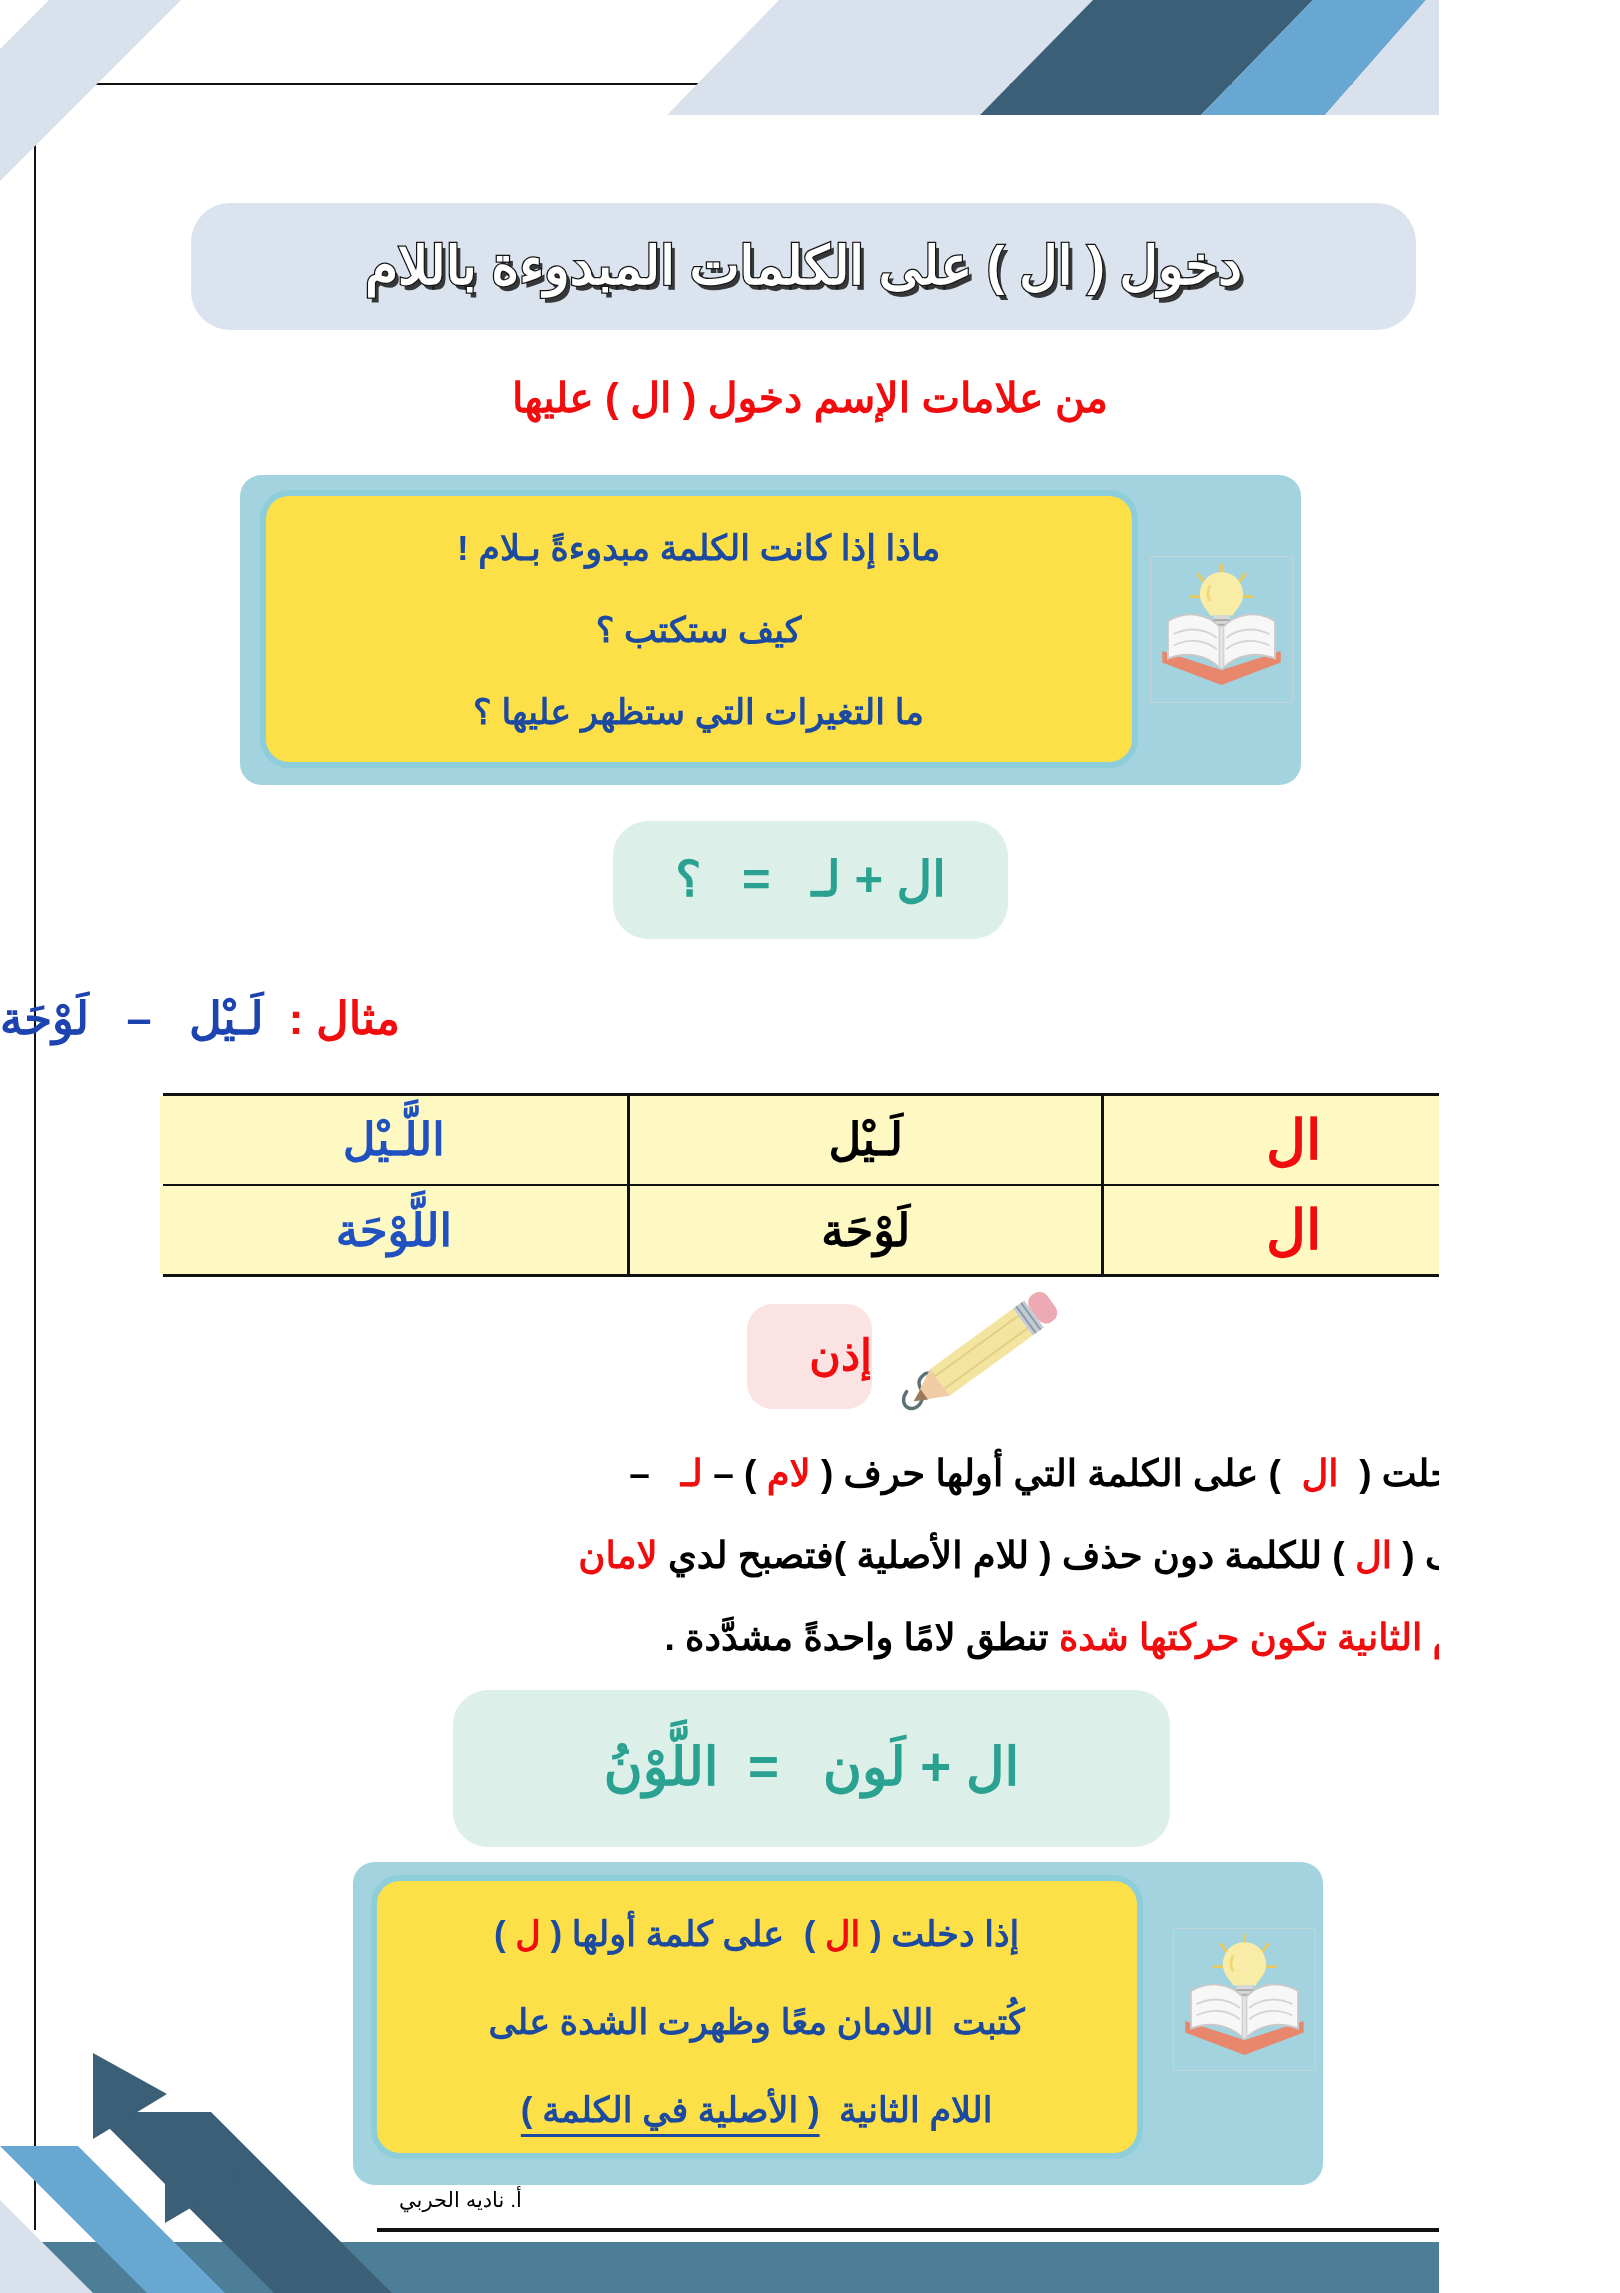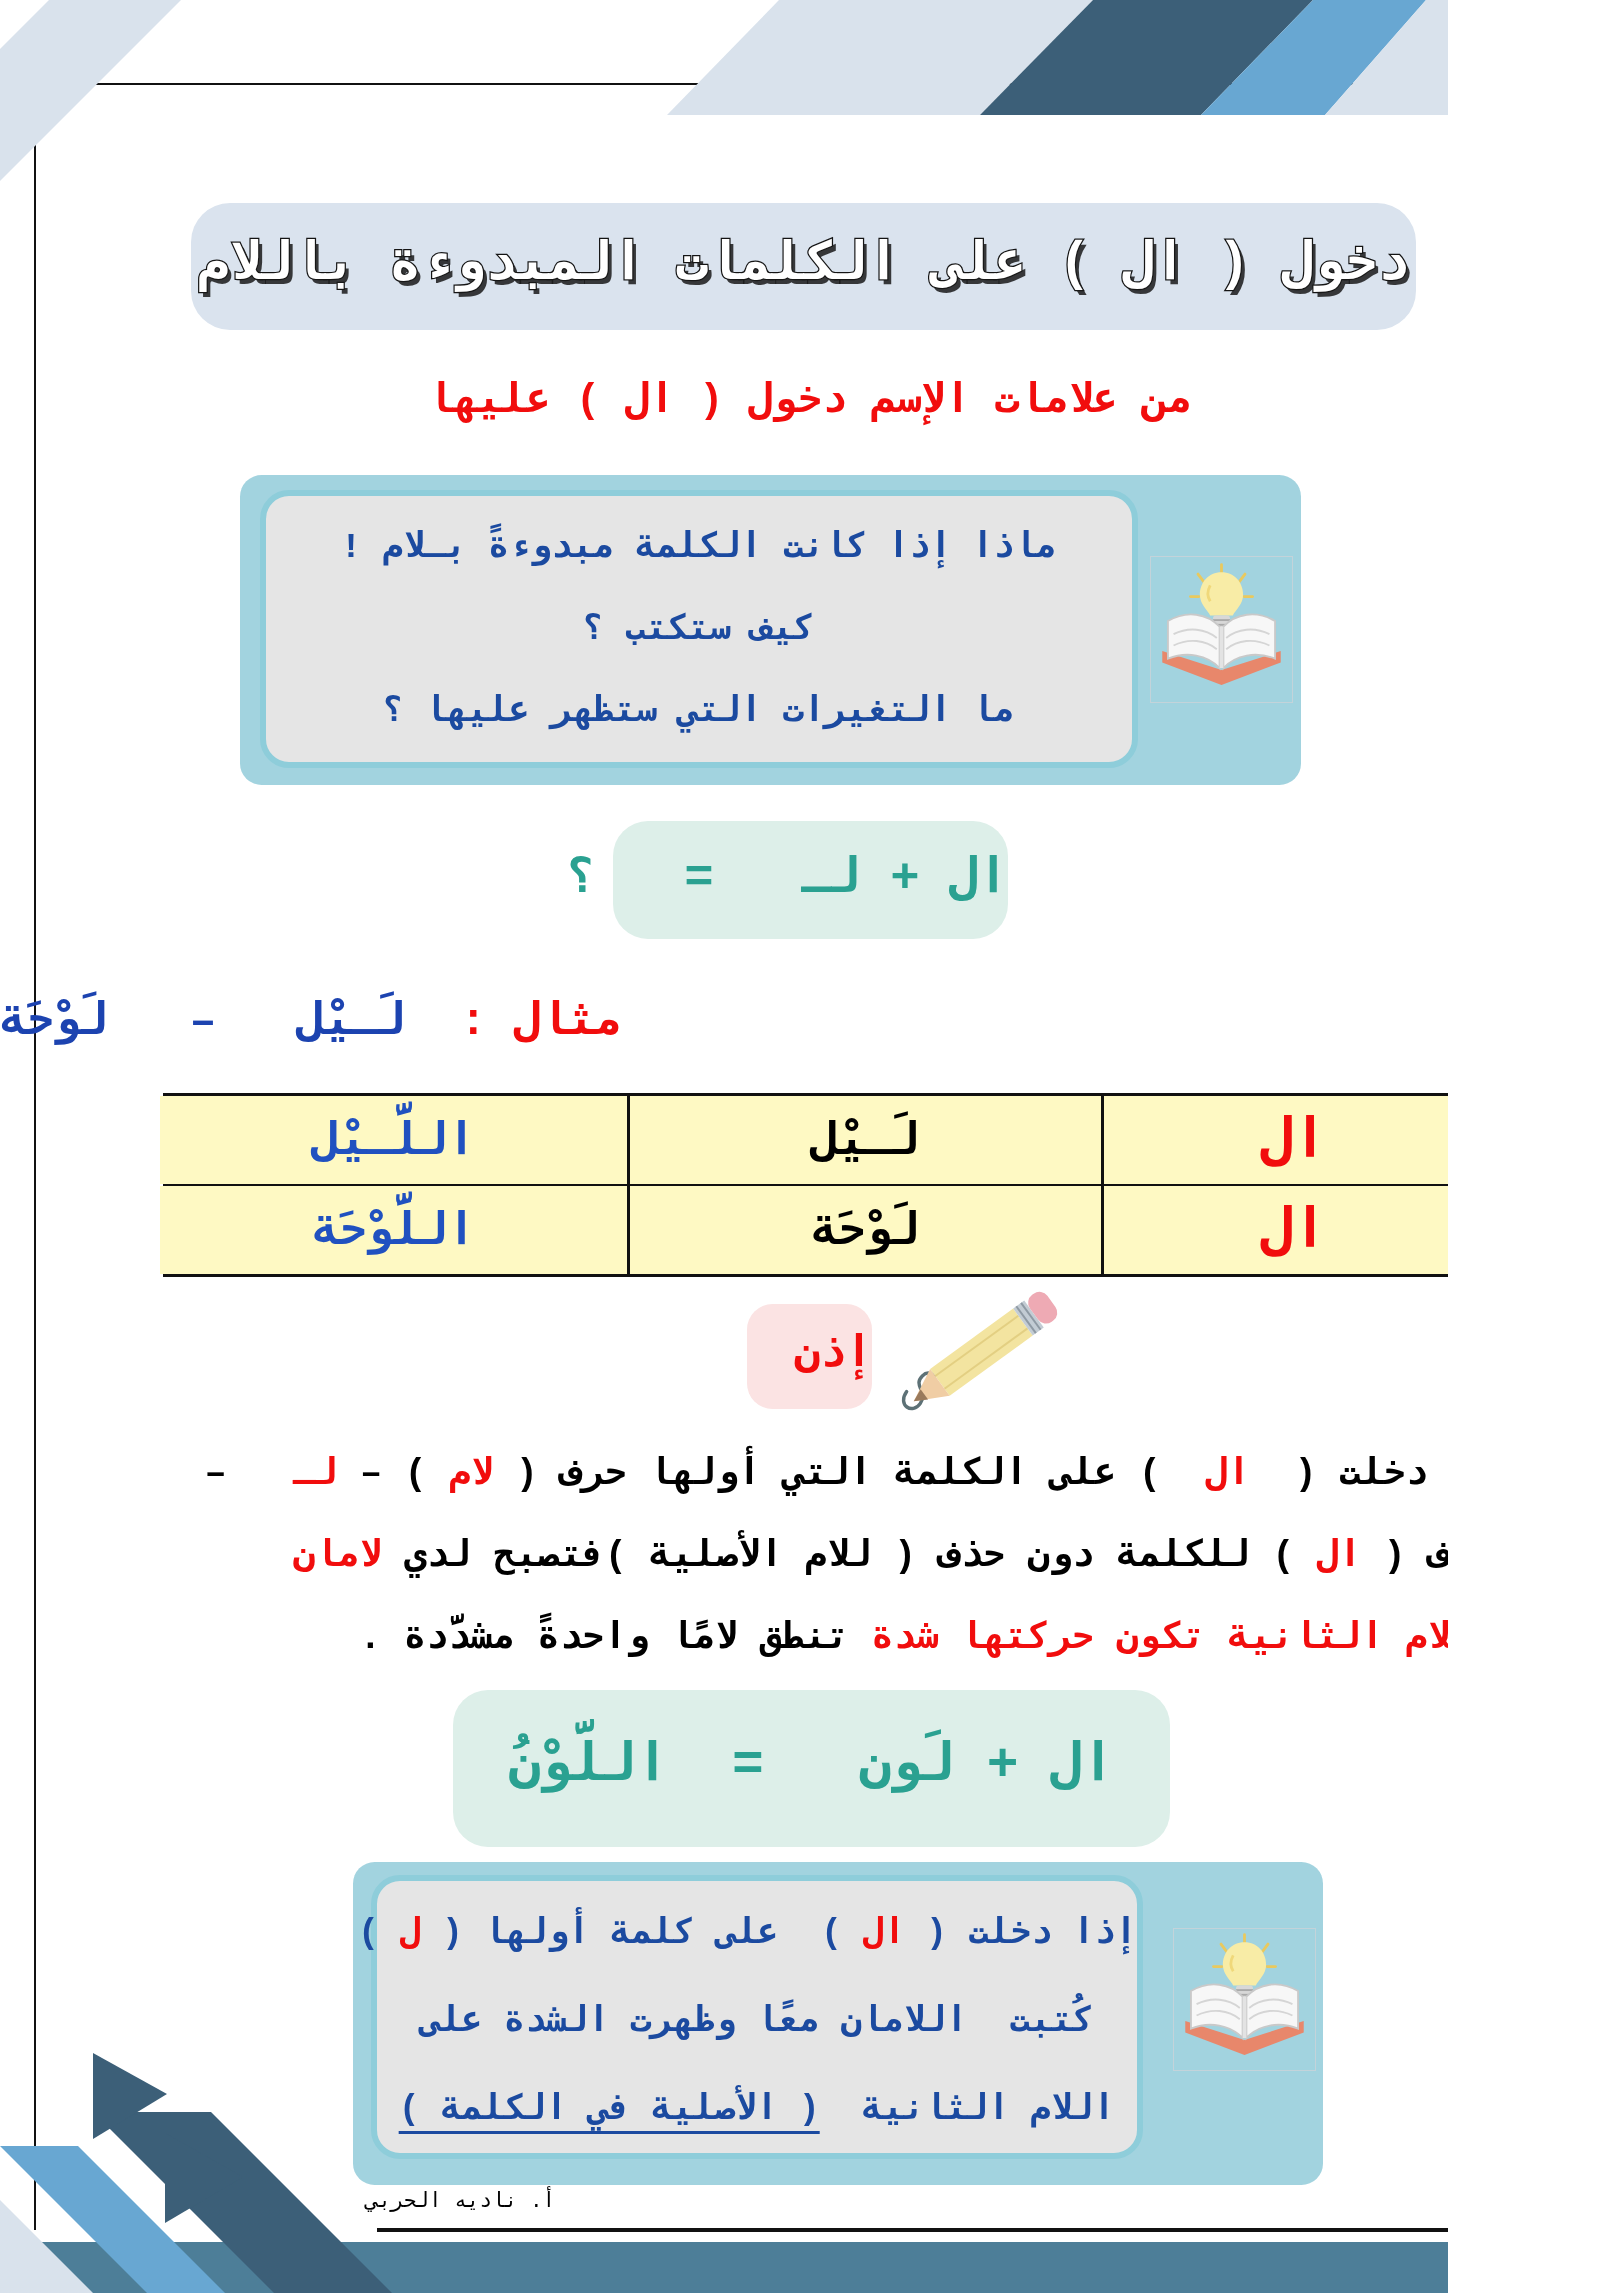--- a/index.html
+++ b/index.html
@@ -1,34 +1,34 @@
 <!DOCTYPE html>
 <html lang="ar"><head>
 <meta charset="utf-8">
 <style>
   html,body{margin:0;padding:0;background:#fff;}
   .canvas{position:relative;width:1439px;height:2294px;background:#ffffff;overflow:hidden;
-          font-family:Liberation Mono, monospace;padding-left:9px;}
+          font-family:Liberation Sans, sans-serif;}
   .abs{position:absolute;}
   
   .frame{left:34px;top:83px;width:1533px;height:2145px;border:2.9px solid #111;border-bottom:none;}
   .footer-line{left:377px;top:2228px;width:1196px;height:3.9px;background:#111;}
   
   .deco{pointer-events:none;}
   .strip-bottom{left:0;top:2242px;width:1620px;height:52px;background:#4d7e98;}
   
   .title-box{left:191px;top:203px;width:1225px;height:127px;background:#dae3ee;border-radius:39px;}
   .title-text{width:100%;text-align:center;line-height:125px;font-size:53px;font-weight:bold;
               color:#ffffff;-webkit-text-stroke:2.5px #141414;paint-order:stroke fill;
               text-shadow:3.9px 4.9px 0 rgba(25,25,25,.85);direction:rtl;}
   .subtitle{left:0;top:374px;width:1620px;text-align:center;font-size:41px;font-weight:bold;
             color:#f10d0d;direction:rtl;}
   
   .qwrap{background:#a2d3df;border-radius:21.6px;}
-  .qbox{background:#e5e5e5;border:6.9px solid #8ecdda;border-radius:29px;box-sizing:border-box;
+  .qbox{background:#fde047;border:6.9px solid #8ecdda;border-radius:29px;box-sizing:border-box;
         direction:rtl;text-align:center;color:#1b4aa0;font-weight:bold;}
   .qbox .ln{white-space:pre;}
   .icon-frame{border:1px solid #c3d3da;box-sizing:border-box;}
   
   .eqbox{background:#ddefe9;border-radius:35px;color:#2aa191;font-weight:bold;text-align:center;
          direction:rtl;white-space:pre;}
   
   .example{left:0;top:992px;width:1446px;direction:rtl;text-align:left;font-size:45px;font-weight:bold;}
   .example .lbl{color:#f10d0d;}
   .example .wrds{color:#1c43b0;white-space:pre;}

